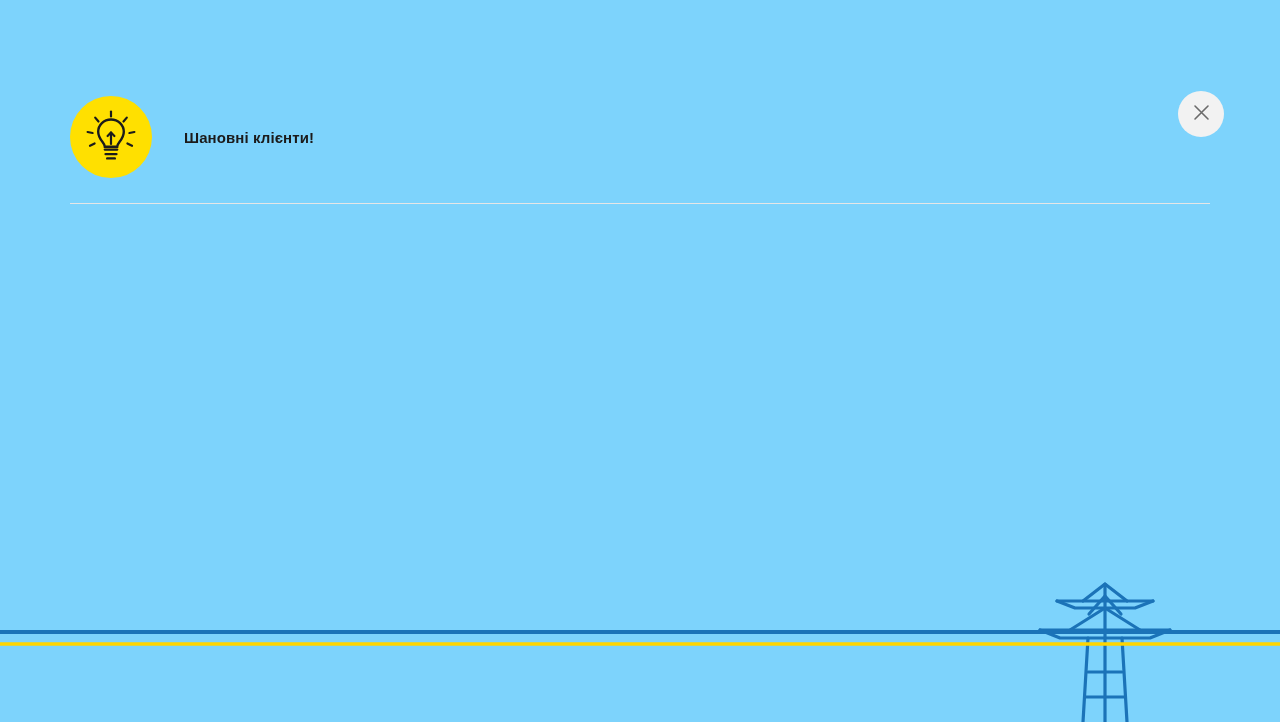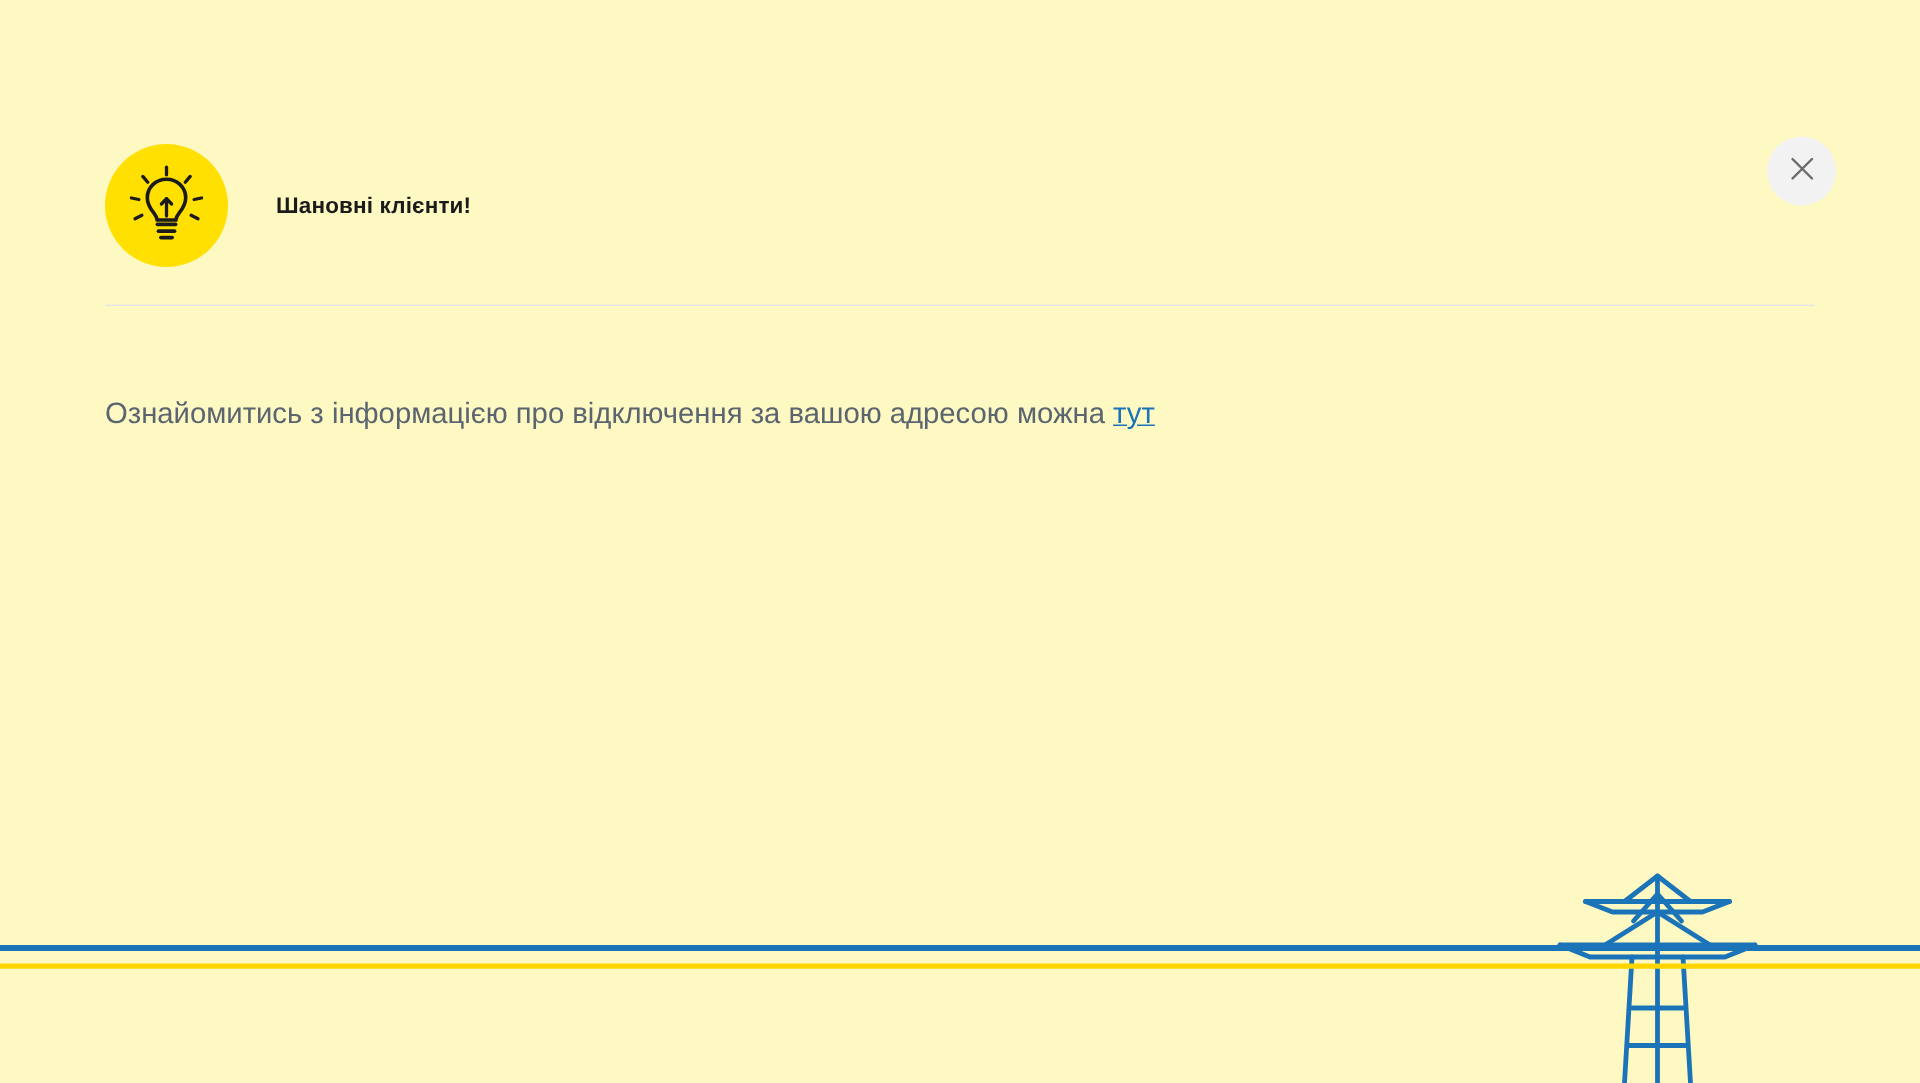--- a/index.html
+++ b/index.html
@@ -15,21 +15,21 @@
     overflow: hidden;
     position: relative;
   }
 
   .modal {
     position: absolute;
     left: 0;
     top: 0;
     width: 1280px;
     height: 722px;
-    background: #fef9c3;
+    background: #7dd3fc;
     box-sizing: border-box;
   }
 
   
   .modal-header {
     position: absolute;
     left: 0;
     top: 0;
     right: 0;
     height: 204px;
@@ -160,21 +160,20 @@
         </svg>
       </span>
     </button>
 
     <div class="header-divider"></div>
   </div>
 
   <div class="modal-body">
 
 
-    <p class="para"><span>Ознайомитись з інформацією про відключення за вашою адресою можна </span><a class="inline-link" href="#">тут</a></p>
   </div>
 
   <svg class="bottom-art" viewBox="0 0 1280 200">
 
     <g fill="none" stroke="#1b73b8" stroke-width="3.2" stroke-linejoin="round" stroke-linecap="round">
       <path d="M1083 79 L1105 62 L1127 79"></path>
       <path d="M1057 79 L1153 79"></path>
       <path d="M1057 79 L1075 86 L1135 86 L1153 79"></path>
       <path d="M1070 108 L1105 86 L1140 108"></path>
       <path d="M1040 108 L1170 108"></path>

